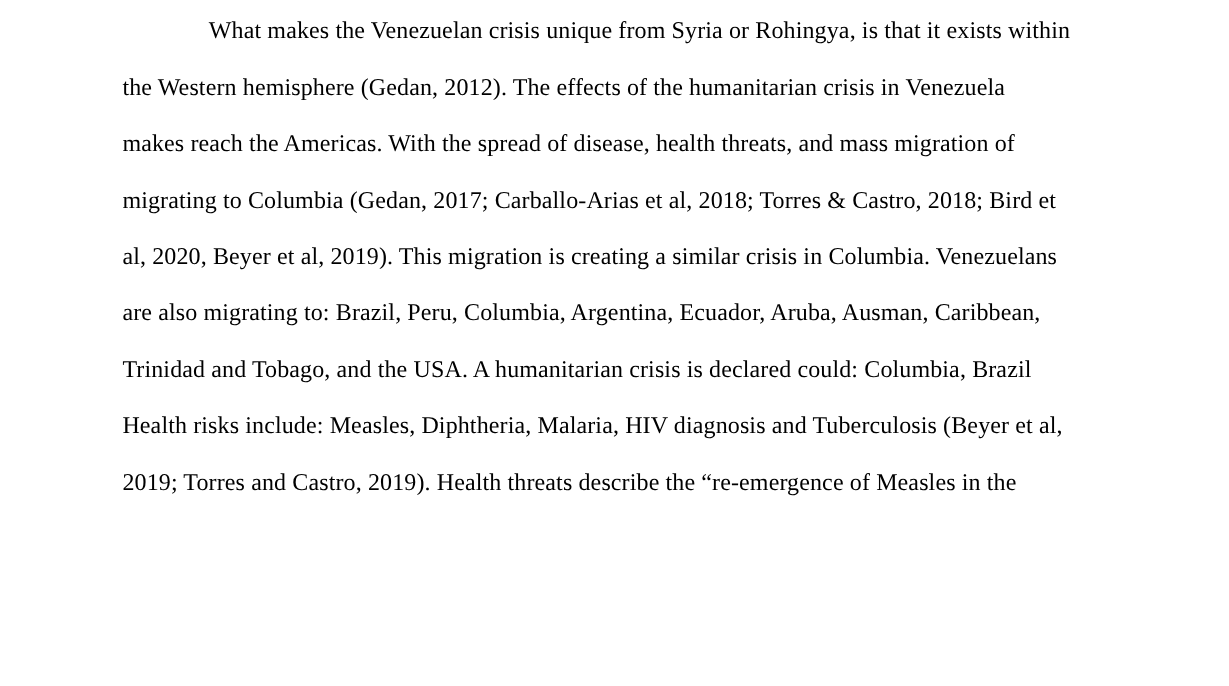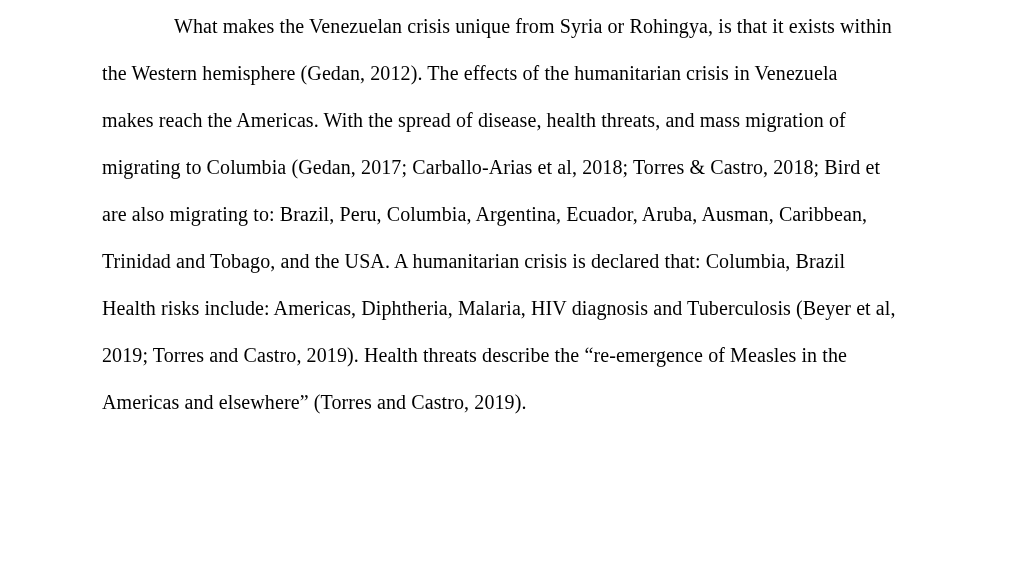--- a/index.html
+++ b/index.html
@@ -32,18 +32,18 @@
   }
 </style>
 </head>
 <body>
 
 <div class="page">
   <div class="text-line indent">What makes the Venezuelan crisis unique from Syria or Rohingya, is that it exists within</div>
   <div class="text-line">the Western hemisphere (Gedan, 2012). The effects of the humanitarian crisis in Venezuela</div>
   <div class="text-line">makes reach the Americas. With the spread of disease, health threats, and mass migration of</div>
   <div class="text-line">migrating to Columbia (Gedan, 2017; Carballo-Arias et al, 2018; Torres &amp; Castro, 2018; Bird et</div>
+  <div class="text-line">al, 2020, Beyer et al, 2019). This migration is creating a similar crisis in Columbia. Venezuelans</div>
   <div class="text-line">are also migrating to: Brazil, Peru, Columbia, Argentina, Ecuador, Aruba, Ausman, Caribbean,</div>
-  <div class="text-line">Trinidad and Tobago, and the USA. A humanitarian crisis is declared that: Columbia, Brazil</div>
-  <div class="text-line">Health risks include: Americas, Diphtheria, Malaria, HIV diagnosis and Tuberculosis (Beyer et al,</div>
+  <div class="text-line">Trinidad and Tobago, and the USA. A humanitarian crisis is declared could: Columbia, Brazil</div>
+  <div class="text-line">Health risks include: Measles, Diphtheria, Malaria, HIV diagnosis and Tuberculosis (Beyer et al,</div>
   <div class="text-line">2019; Torres and Castro, 2019). Health threats describe the “re-emergence of Measles in the</div>
-  <div class="text-line">Americas and elsewhere” (Torres and Castro, 2019).</div>
 </div>
 
 </body></html>

